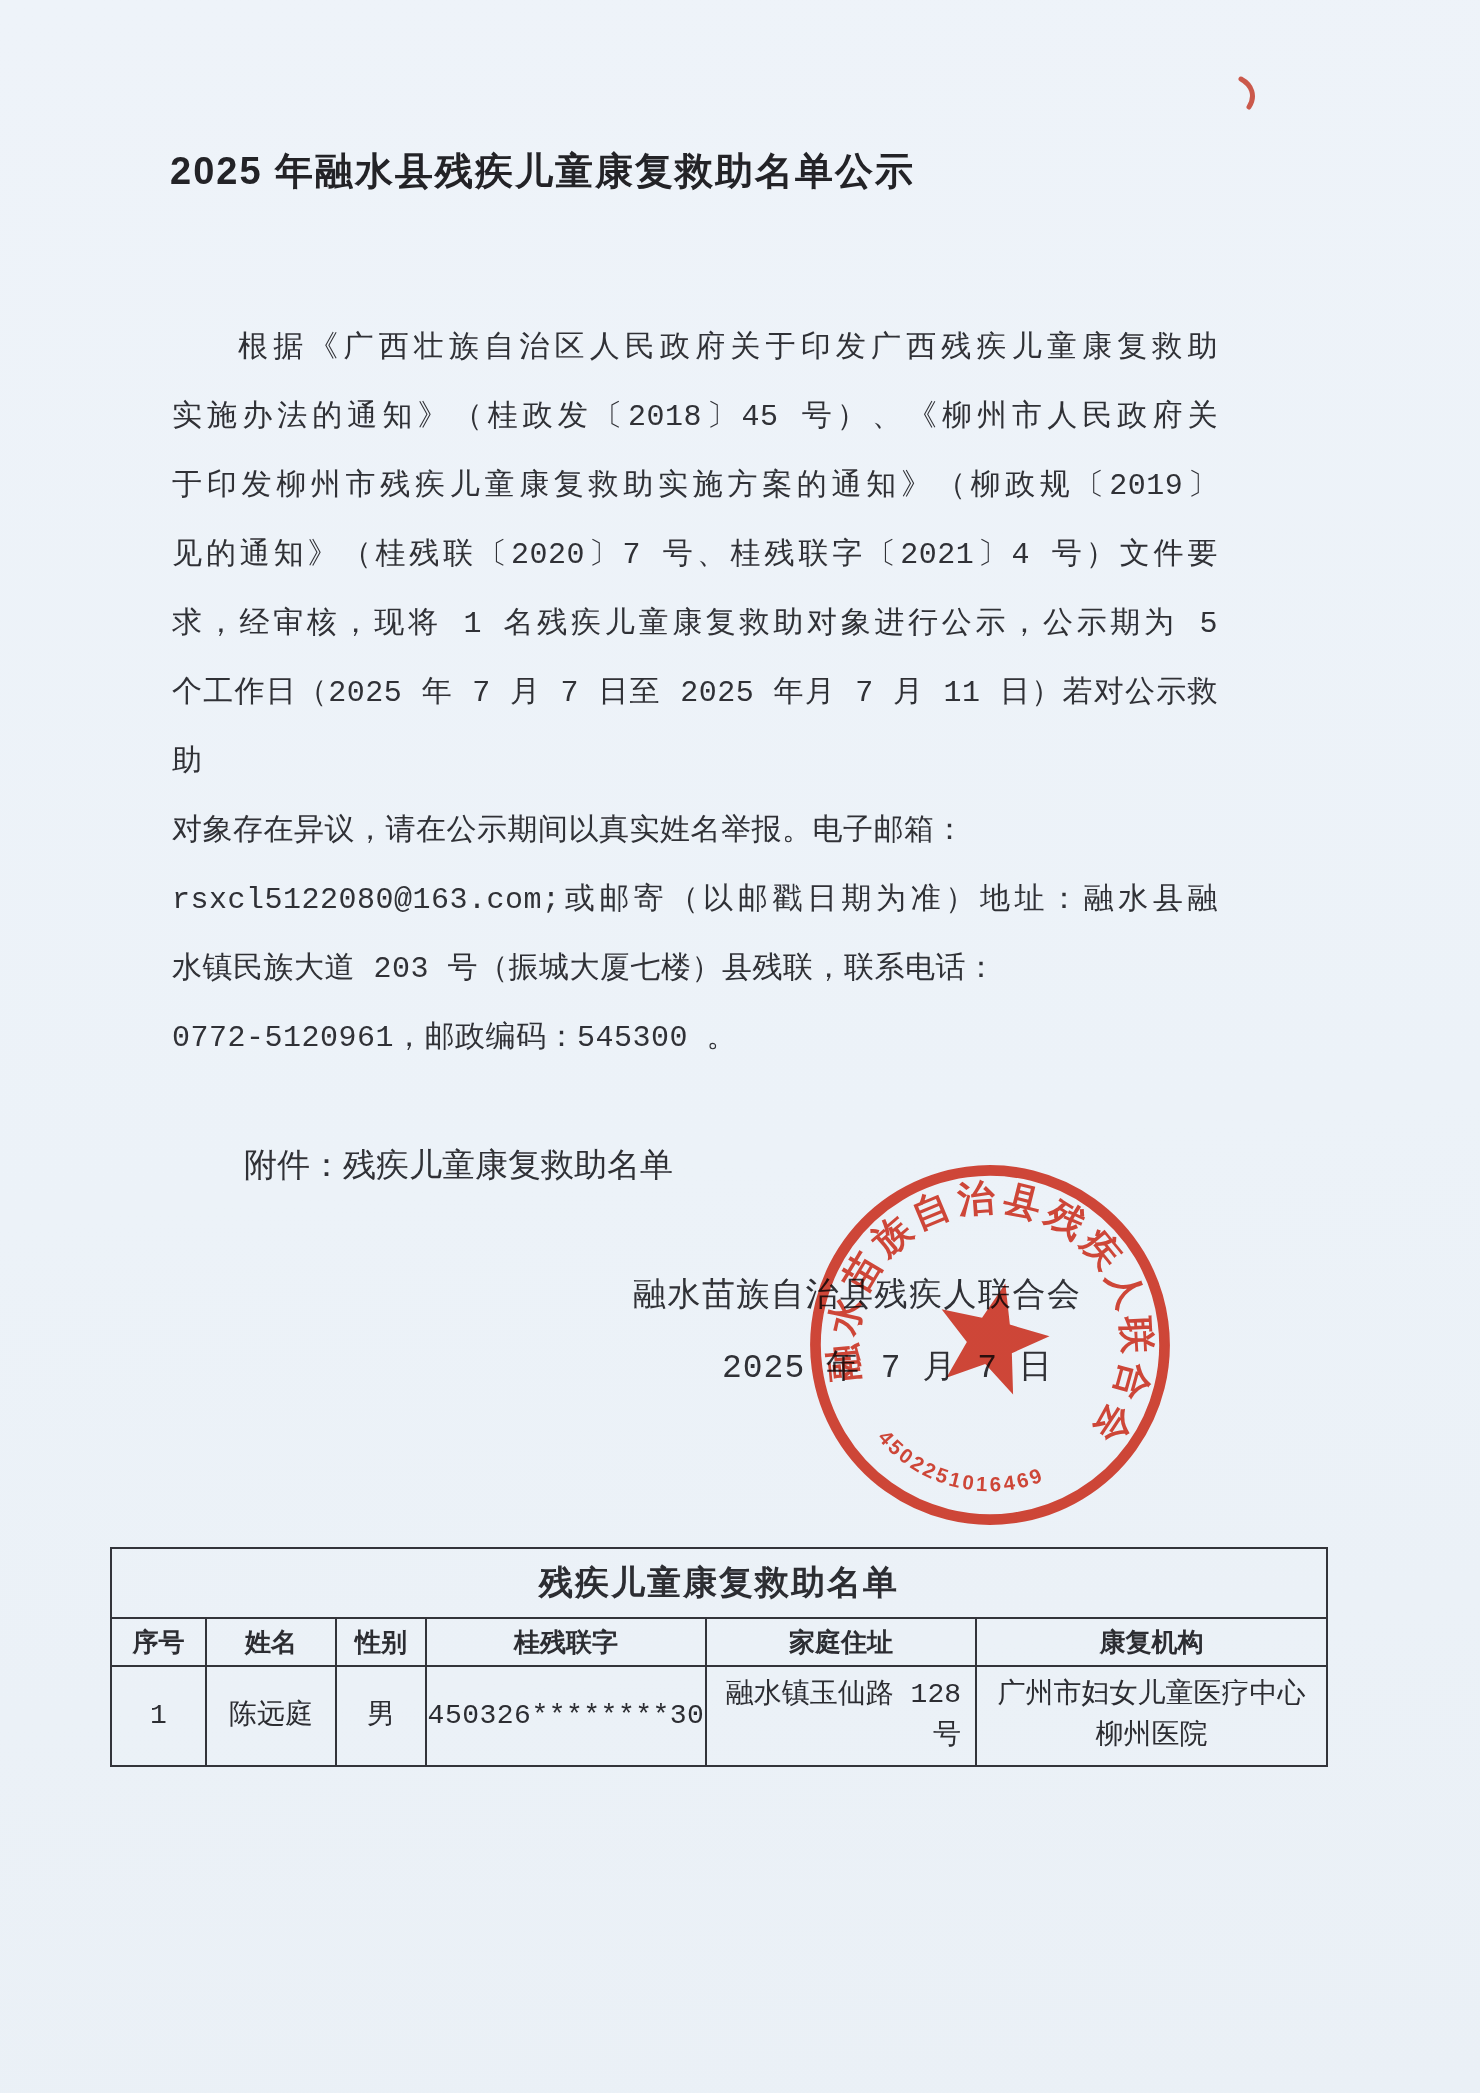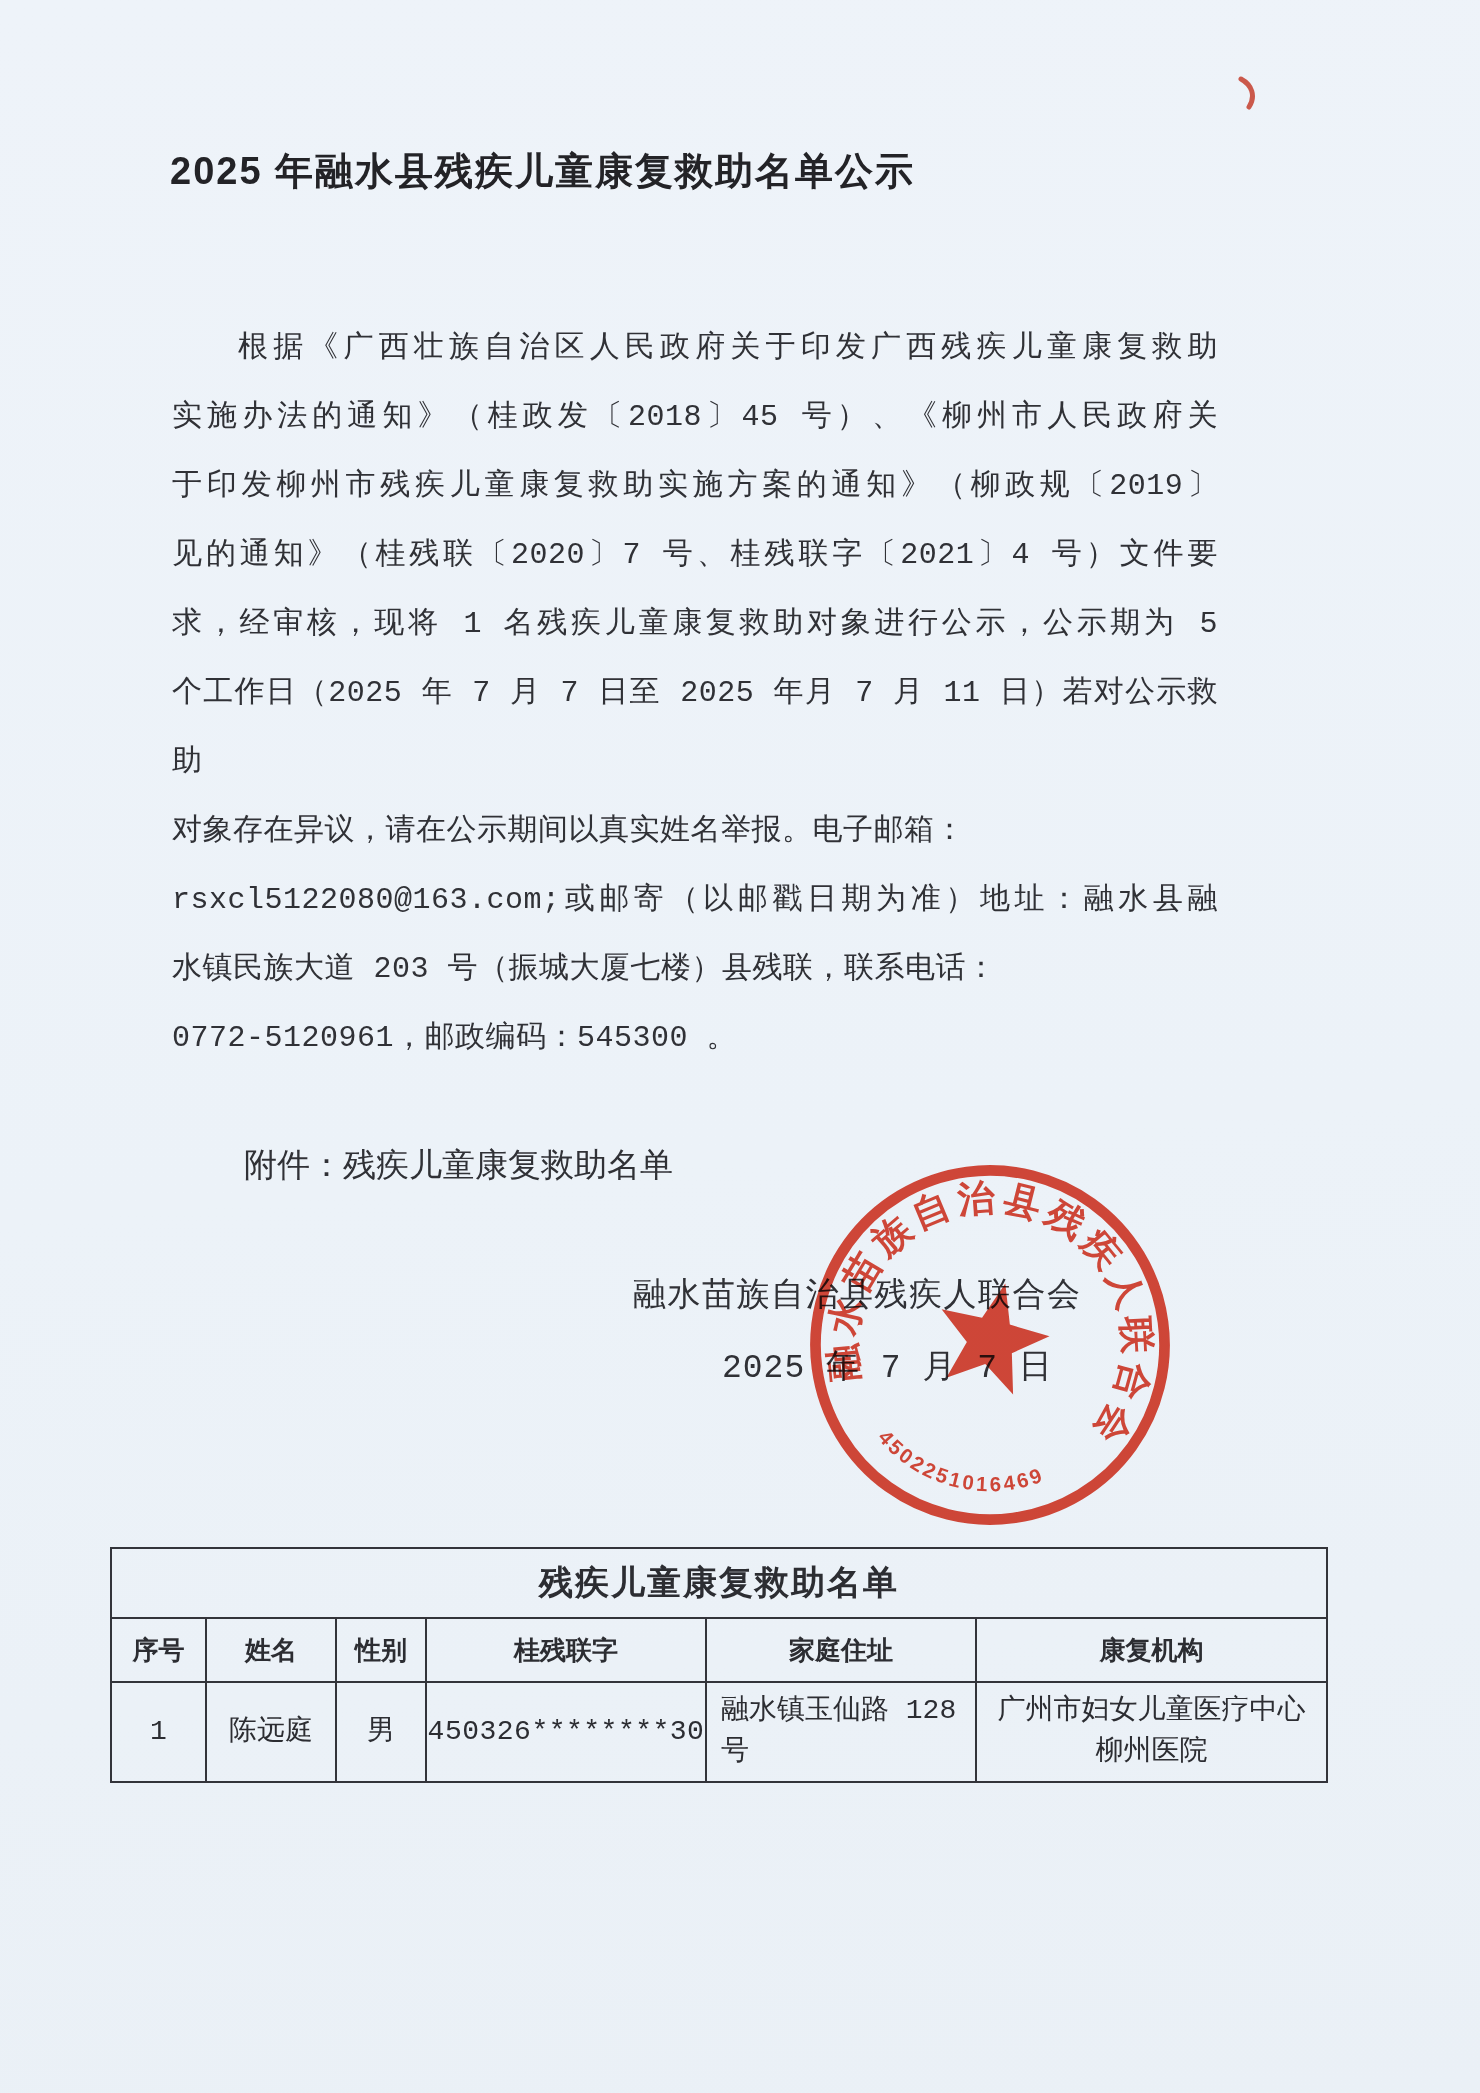--- a/index.html
+++ b/index.html
@@ -70,30 +70,30 @@
     color:#2c2d32;
     vertical-align:middle;
   }
   .tbl-title {
     height:70px; text-align:center;
     font-family:"Liberation Sans", sans-serif;
     font-weight:bold; font-size:34px; letter-spacing:2px;
     color:#232327;
   }
   .list-table th {
-    height:64px; text-align:center;
+    height:48px; text-align:center;
     font-family:"Liberation Sans", sans-serif;
     font-weight:bold; font-size:26px;
   }
   .list-table td.cell {
     height:100px; text-align:center;
     font-size:28px; line-height:1.45;
     font-family:"Liberation Mono","Liberation Serif", serif;
   }
-  .list-table td.cell.addr { text-align:left; padding:0 14px; }
+  .list-table td.cell.addr { text-align:right; padding:0 14px; }
   .list-table td.cell.org  { padding:0 10px; }
   .list-table td.cell.idnum { letter-spacing:0.5px; }
 </style>
 </head>
 <body>
 
 <div class="page">
 
   <svg class="ink-mark" viewBox="0 0 26 34">
     <path d="M5 3 C 16 9, 20 20, 13 31" stroke="#d4402e" stroke-width="5" fill="none" stroke-linecap="round"></path>

